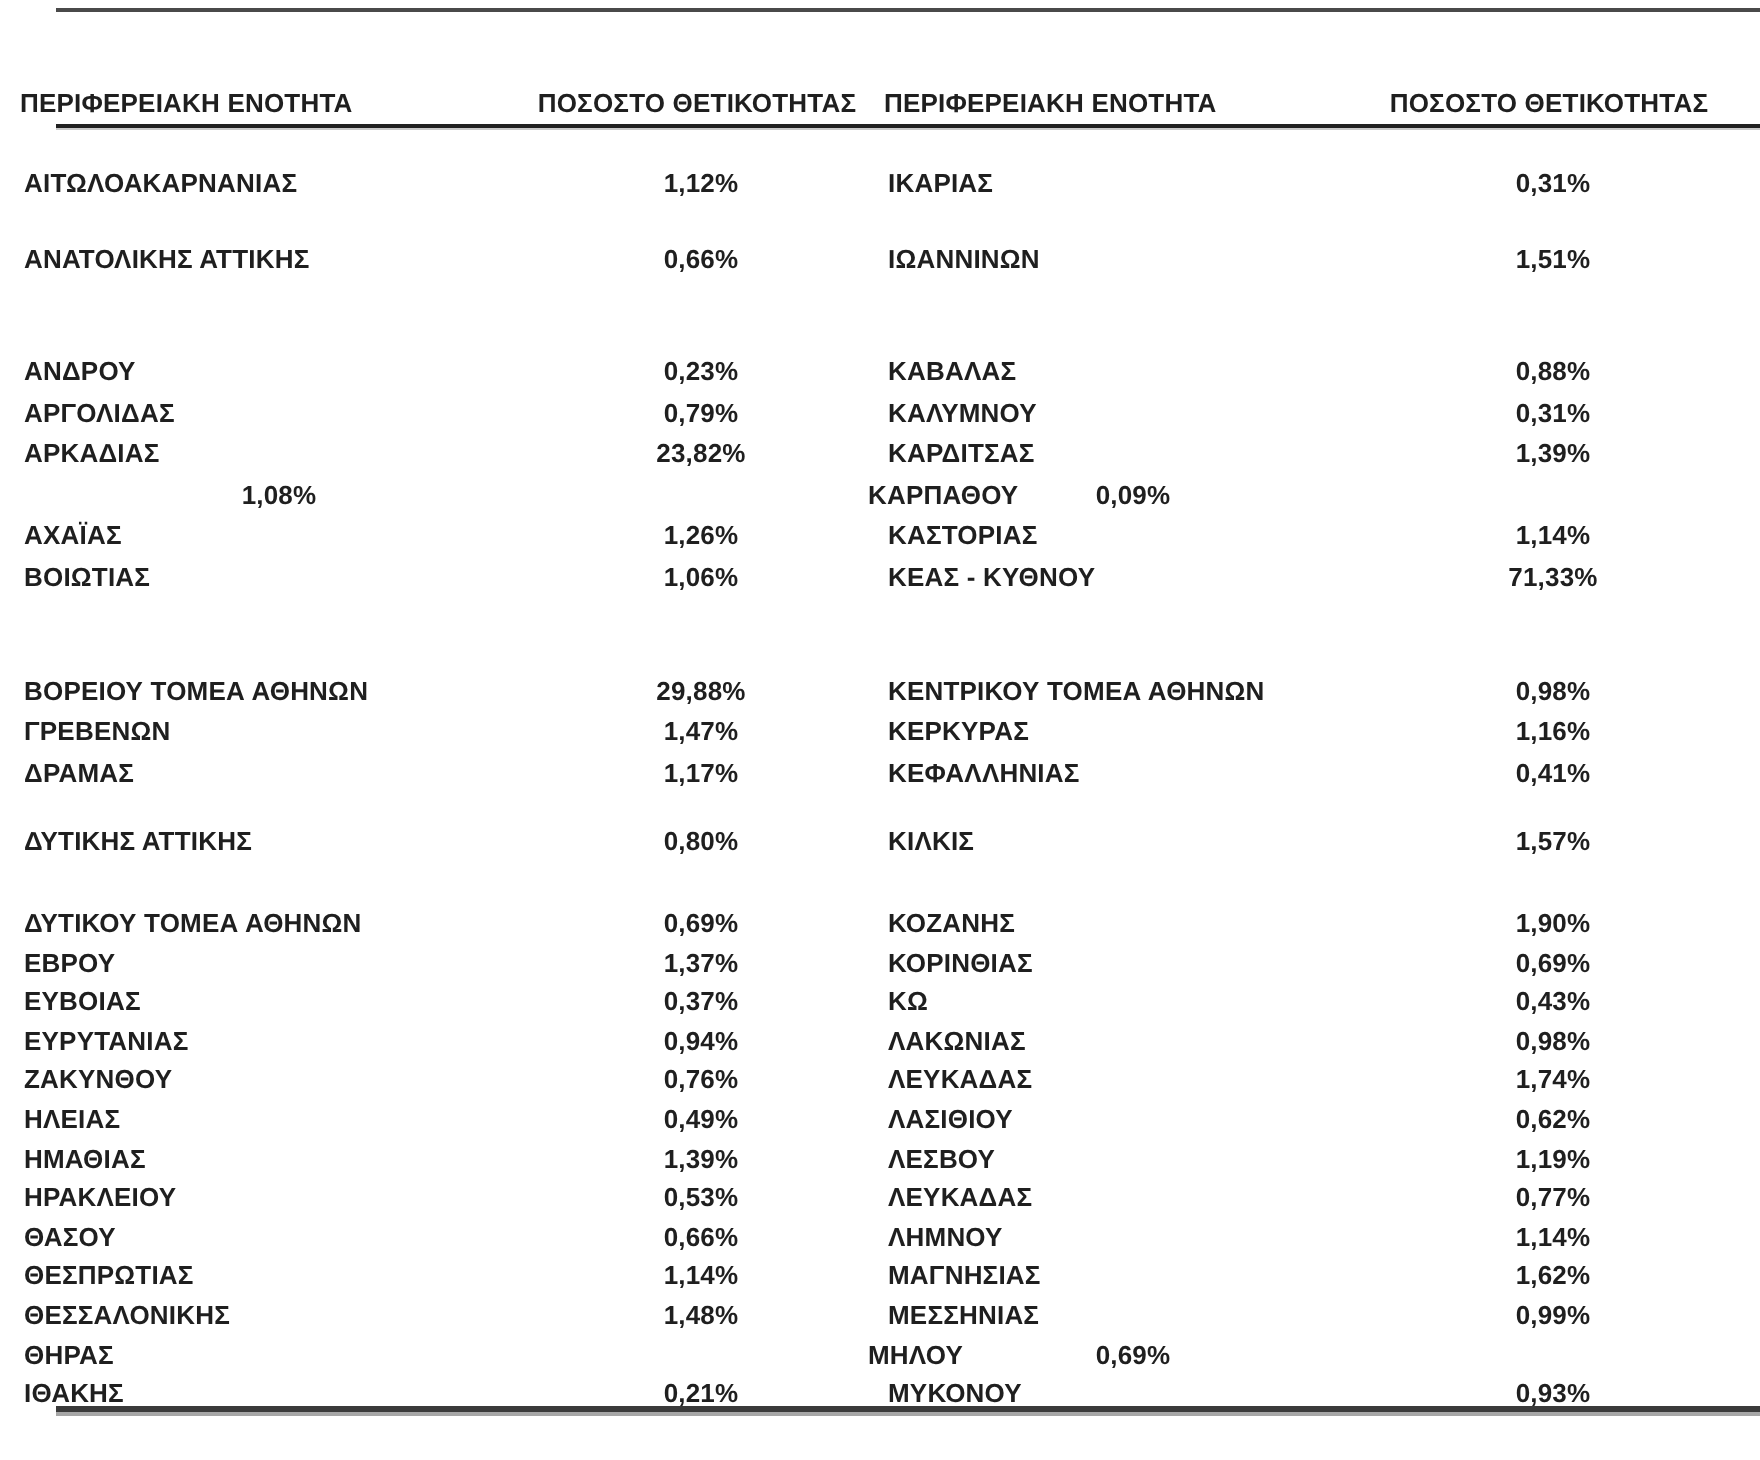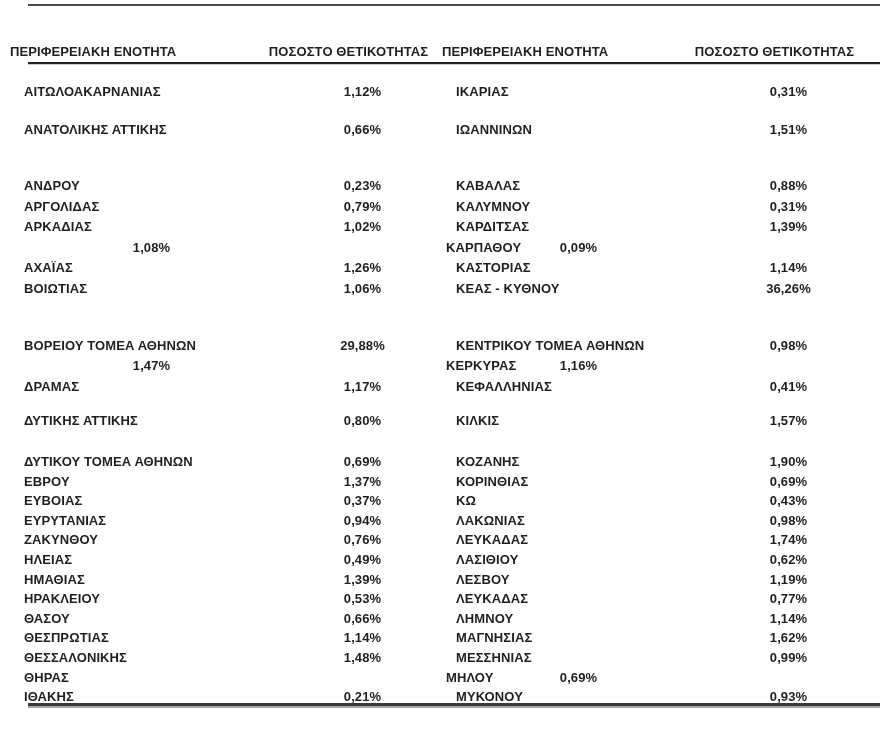--- a/index.html
+++ b/index.html
@@ -36,21 +36,21 @@
   .rule-header {
     margin: 3px 0 0 28px;
     height: 2px;
     background: #212121;
     border-bottom: 1px solid #c9c9c9;
   }
   .rows { display: flow-root; }
   .row {
     display: grid;
     grid-template-columns: 255px 167px 10px 245px 175px;
-    margin-left: 24px;
+    margin-left: 12px;
     line-height: 15px;
   }
   .group.g0 { margin-top: 19px; }
   .group.g0 .row { height: 38px; }
   .group.g1 { margin-top: 18px; }
   .group.g1 .row { height: 20.5px; }
   .group.g2 { margin-top: 36.5px; }
   .group.g2 .row { height: 20.5px; }
   .group.g3 { margin-top: 14px; }
   .group.g3 .row { height: 20.5px; }
@@ -105,21 +105,21 @@
       </div>
       <div class="row">
         <div class="cell name">ΑΡΓΟΛΙΔΑΣ</div>
         <div class="cell val">0,79%</div>
         <div class="cell gap"></div>
         <div class="cell name">ΚΑΛΥΜΝΟΥ</div>
         <div class="cell val">0,31%</div>
       </div>
       <div class="row">
         <div class="cell name">ΑΡΚΑΔΙΑΣ</div>
-        <div class="cell val">1,02%</div>
+        <div class="cell val">23,82%</div>
         <div class="cell gap"></div>
         <div class="cell name">ΚΑΡΔΙΤΣΑΣ</div>
         <div class="cell val">1,39%</div>
       </div>
       <div class="row">
         <div class="cell val">1,08%</div>
         <div class="cell gap"></div>
         <div class="cell name">ΚΑΡΠΑΘΟΥ</div>
         <div class="cell val">0,09%</div>
       </div>
@@ -128,32 +128,33 @@
         <div class="cell val">1,26%</div>
         <div class="cell gap"></div>
         <div class="cell name">ΚΑΣΤΟΡΙΑΣ</div>
         <div class="cell val">1,14%</div>
       </div>
       <div class="row">
         <div class="cell name">ΒΟΙΩΤΙΑΣ</div>
         <div class="cell val">1,06%</div>
         <div class="cell gap"></div>
         <div class="cell name">ΚΕΑΣ - ΚΥΘΝΟΥ</div>
-        <div class="cell val">36,26%</div>
+        <div class="cell val">71,33%</div>
       </div>
     </div>
     <div class="group g2">
       <div class="row">
         <div class="cell name">ΒΟΡΕΙΟΥ ΤΟΜΕΑ ΑΘΗΝΩΝ</div>
         <div class="cell val">29,88%</div>
         <div class="cell gap"></div>
         <div class="cell name">ΚΕΝΤΡΙΚΟΥ ΤΟΜΕΑ ΑΘΗΝΩΝ</div>
         <div class="cell val">0,98%</div>
       </div>
       <div class="row">
+        <div class="cell name">ΓΡΕΒΕΝΩΝ</div>
         <div class="cell val">1,47%</div>
         <div class="cell gap"></div>
         <div class="cell name">ΚΕΡΚΥΡΑΣ</div>
         <div class="cell val">1,16%</div>
       </div>
       <div class="row">
         <div class="cell name">ΔΡΑΜΑΣ</div>
         <div class="cell val">1,17%</div>
         <div class="cell gap"></div>
         <div class="cell name">ΚΕΦΑΛΛΗΝΙΑΣ</div>

